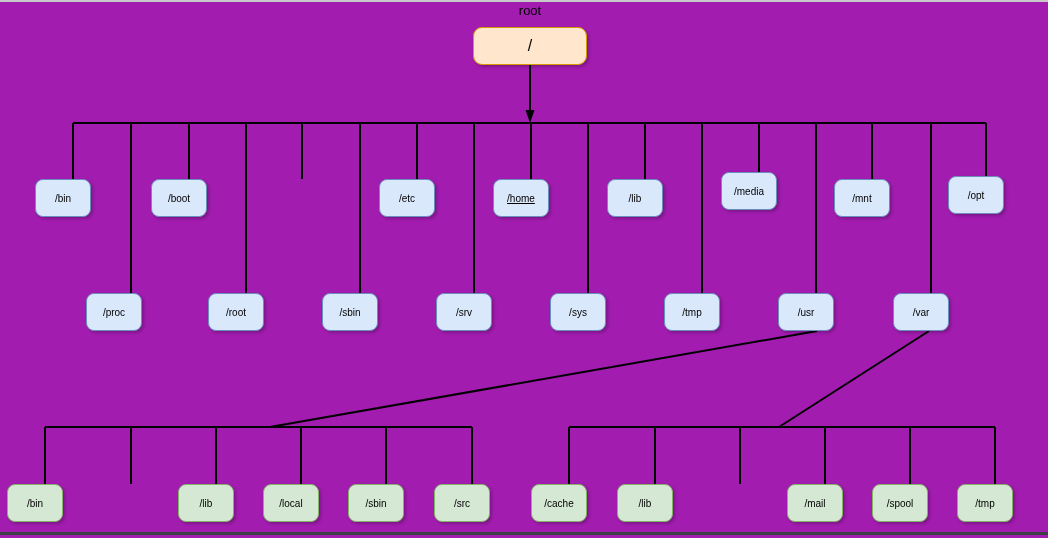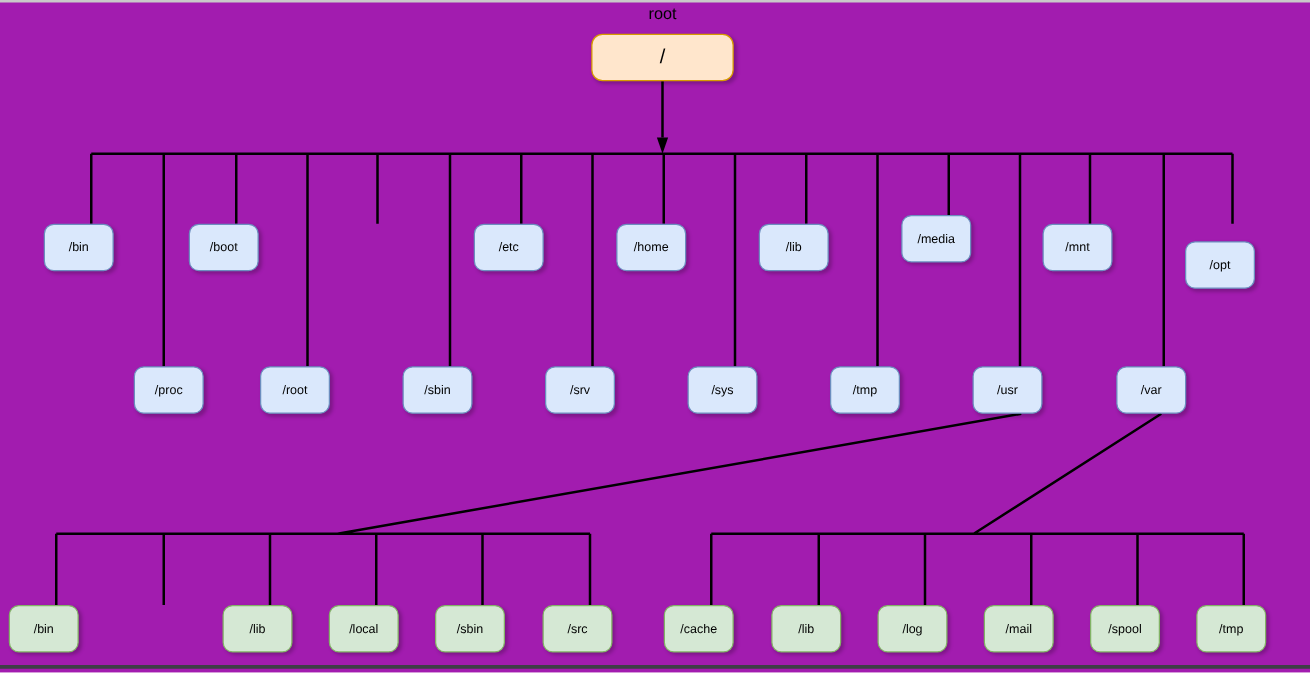--- a/index.html
+++ b/index.html
@@ -98,42 +98,41 @@
              M569 427 V484 M655 427 V484 M740 427 V484
              M825 427 V484 M910 427 V484 M995 427 V484" stroke="#000000" stroke-width="2" fill="none"></path>
   </svg>
 
   <div class="root-caption">root</div>
   <div class="node rootnode" style="left:473px; top:27px;">/</div>
 
   <div class="node" style="left:35px;  top:179px;">/bin</div>
   <div class="node" style="left:151px; top:179px;">/boot</div>
   <div class="node" style="left:379px; top:179px;">/etc</div>
-  <div class="node" style="left:493px; top:179px;">/home</div>
+  <div class="node" style="left:493px; top:179px;text-decoration:underline;">/home</div>
   <div class="node" style="left:607px; top:179px;">/lib</div>
   <div class="node" style="left:721px; top:172px;">/media</div>
   <div class="node" style="left:834px; top:179px;">/mnt</div>
-  <div class="node" style="left:948px; top:193px;">/opt</div>
+  <div class="node" style="left:948px; top:176px;">/opt</div>
 
-  <div class="node" style="left:107px;  top:293px;">/proc</div>
+  <div class="node" style="left:86px;  top:293px;">/proc</div>
   <div class="node" style="left:208px; top:293px;">/root</div>
   <div class="node" style="left:322px; top:293px;">/sbin</div>
   <div class="node" style="left:436px; top:293px;">/srv</div>
   <div class="node" style="left:550px; top:293px;">/sys</div>
   <div class="node" style="left:664px; top:293px;">/tmp</div>
   <div class="node" style="left:778px; top:293px;">/usr</div>
   <div class="node" style="left:893px; top:293px;">/var</div>
 
   <div class="node green" style="left:7px;   top:484px;">/bin</div>
   <div class="node green" style="left:178px; top:484px;">/lib</div>
   <div class="node green" style="left:263px; top:484px;">/local</div>
   <div class="node green" style="left:348px; top:484px;">/sbin</div>
   <div class="node green" style="left:434px; top:484px;">/src</div>
 
   <div class="node green" style="left:531px; top:484px;">/cache</div>
   <div class="node green" style="left:617px; top:484px;">/lib</div>
-  <div class="node green" style="left:702px; top:484px;">/log</div>
   <div class="node green" style="left:787px; top:484px;">/mail</div>
   <div class="node green" style="left:872px; top:484px;">/spool</div>
   <div class="node green" style="left:957px; top:484px;">/tmp</div>
 
   <div class="edge-bottom"></div>
 </div>
 
 </body></html>

